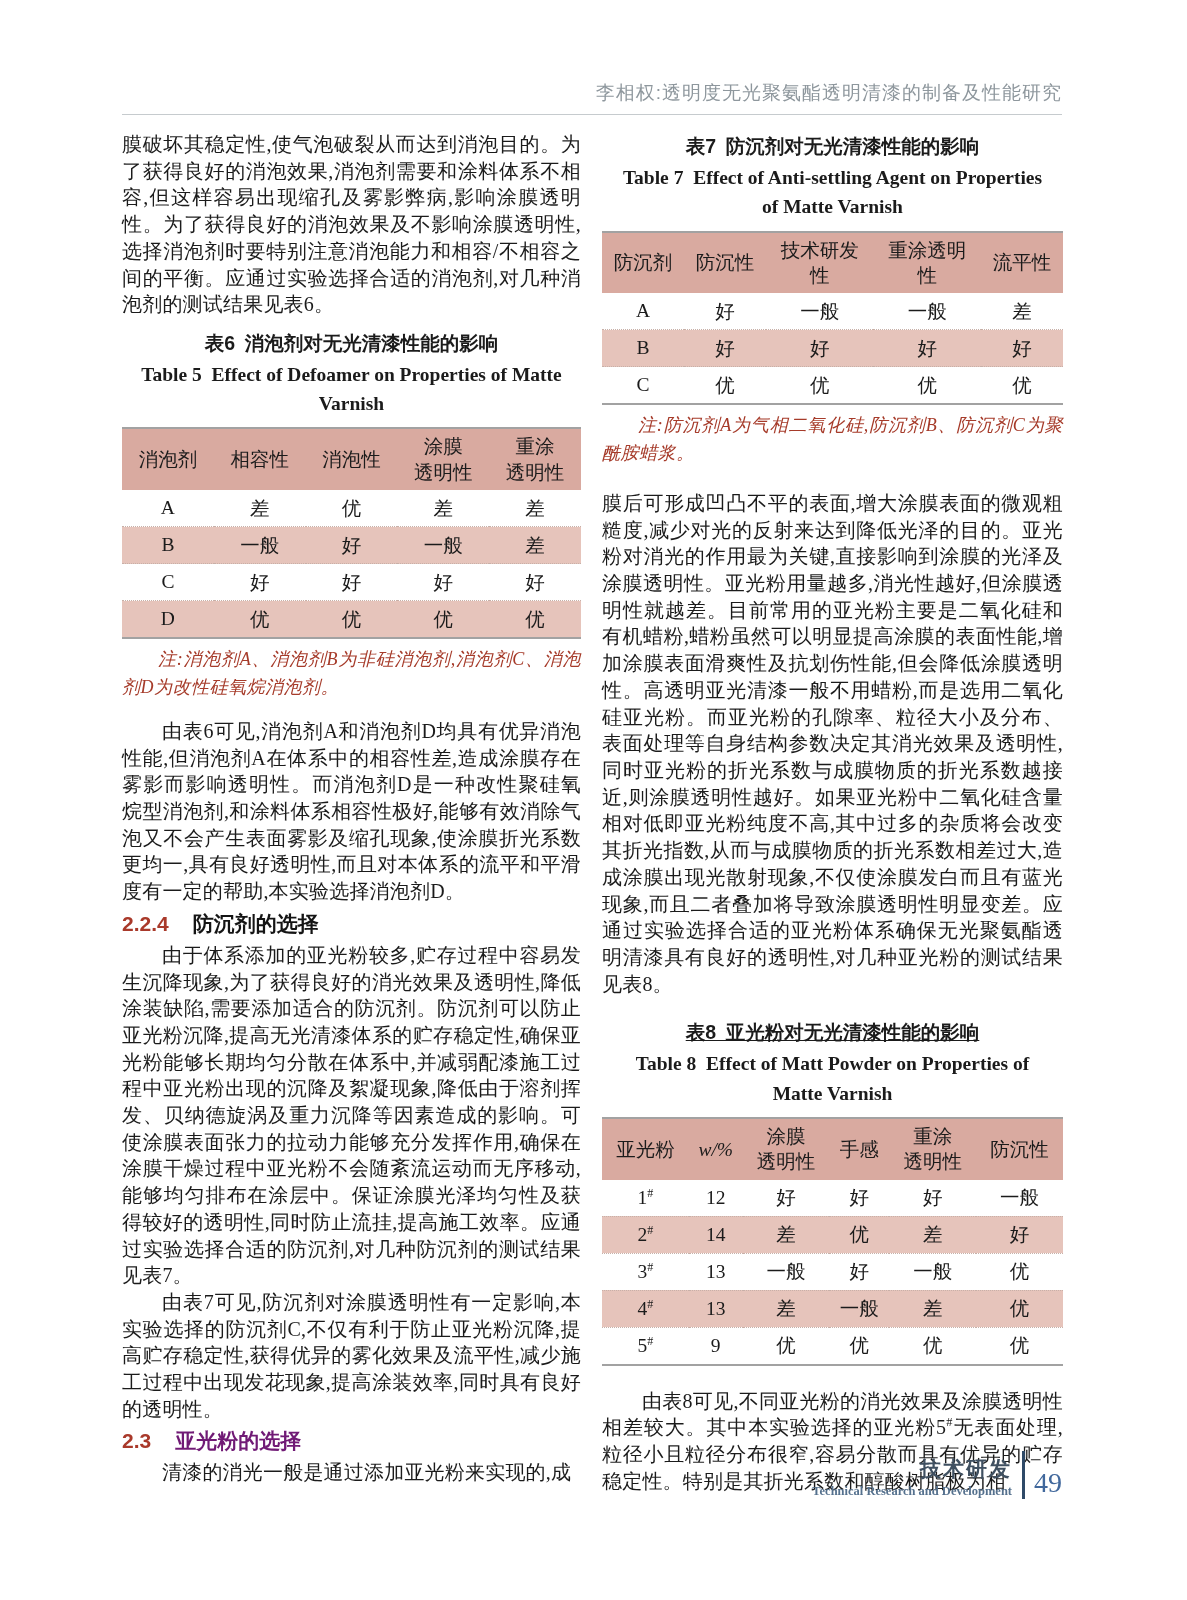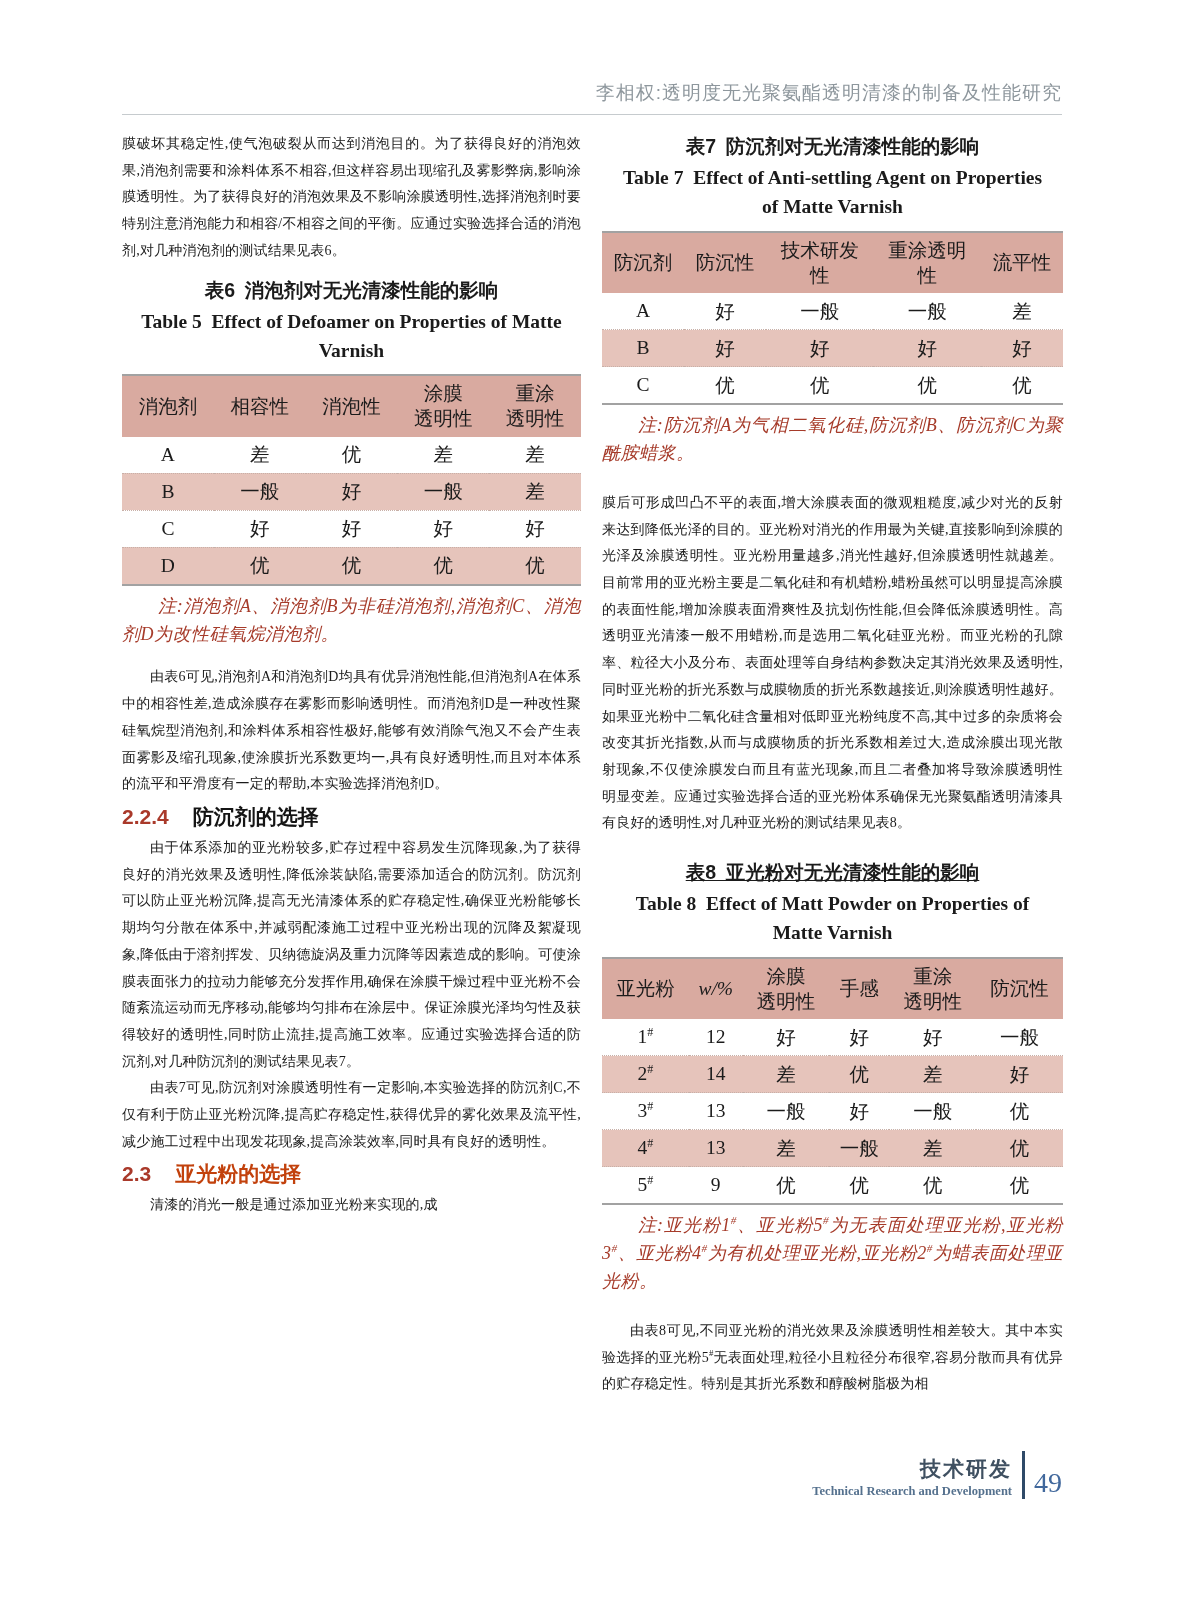--- a/index.html
+++ b/index.html
@@ -14,21 +14,21 @@
   }
   .header-rule {
     position:absolute; top:114px; left:122px; right:125px;
     height:1px; background:#c6cbce;
   }
   .col { position:absolute; top:131px; }
   .col-left  { left:122px; width:459px; }
   .col-right { left:602px; width:461px; }
 
   p.body {
-    margin:0; font-size:14px; line-height:26.7px; text-align:justify;
+    margin:0; font-size:20px; line-height:26.7px; text-align:justify;
     letter-spacing:0.2px;
   }
   .indent { text-indent:2em; }
 
   .tbl-block { margin-top:12px; margin-bottom:8px; }
   .tbl-title-cn {
     text-align:center; font-family:"Liberation Sans", sans-serif;
     font-weight:bold; font-size:19.5px; margin-top:10px;
   }
   .tbl-title-en {
@@ -55,21 +55,21 @@
     text-indent:2em; margin-top:7px; font-style:italic; letter-spacing:0.5px;
   }
   sup { font-size:0.62em; vertical-align:super; line-height:0; }
 
   .section-heading {
     font-family:"Liberation Sans", sans-serif; font-weight:bold;
     font-size:21px; margin:5px 0 4px;
   }
   .sec-num { color:#a9392a; margin-right:24px; }
   .sec-title { color:#141414;margin-top:16px; }
-  .section-heading.all-red .sec-title { color:#c2410c;text-align:right; }
+  .section-heading.all-red .sec-title { color:#701a75;text-align:right; }
 
   .spacer-sm { height:8px; }
   .spacer-md { height:14px; }
 
   .footer { position:absolute; right:125px; top:1451px; display:flex; align-items:flex-end; }
   .footer-labels { text-align:right; margin-right:10px; }
   .footer-cn {
     font-family:"Liberation Sans", sans-serif; font-weight:bold;
     font-size:21px; color:#3f5061; letter-spacing:2px;
   }
@@ -260,21 +260,20 @@
             <tr>
               <td>5<sup>#</sup></td>
               <td>9</td>
               <td>优</td>
               <td>优</td>
               <td>优</td>
               <td>优</td>
             </tr>
           </tbody>
       </table>
-      <div class="tbl-note">注:亚光粉1<sup>#</sup>、亚光粉5<sup>#</sup>为无表面处理亚光粉,亚光粉3<sup>#</sup>、亚光粉4<sup>#</sup>为有机处理亚光粉,亚光粉2<sup>#</sup>为蜡表面处理亚光粉。</div>
     </div>
 
     <div class="spacer-md"></div>
 
     <p class="body indent">由表8可见,不同亚光粉的消光效果及涂膜透明性相差较大。其中本实验选择的亚光粉5<sup>#</sup>无表面处理,粒径小且粒径分布很窄,容易分散而具有优异的贮存稳定性。特别是其折光系数和醇酸树脂极为相</p>
   </div>
 
   <div class="footer">
     <div class="footer-labels">
       <div class="footer-cn">技术研发</div>

